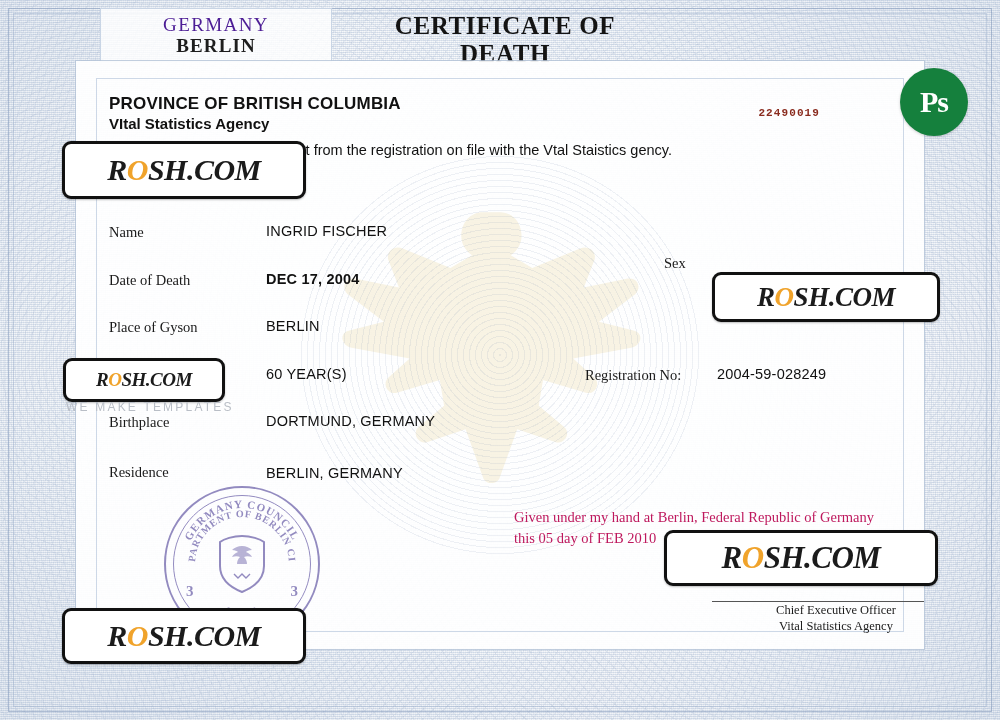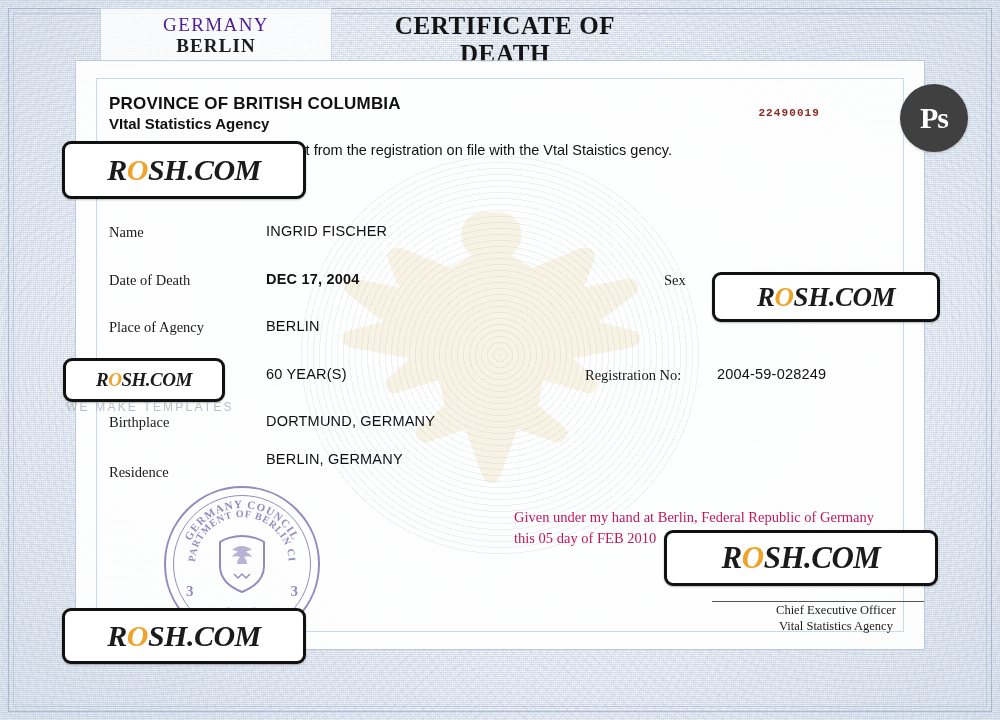--- a/index.html
+++ b/index.html
@@ -269,25 +269,25 @@
     color: #6a5fa8;
     font-weight: bold;
   }
   .seal-num.left { left: 20px; top: 95px; }
   .seal-num.right { right: 20px; top: 95px; }
 
   
   .ps-badge {
     position: absolute;
     right: 32px;
-    top: 84px;
+    top: 68px;
     width: 68px;
     height: 68px;
     border-radius: 50%;
-    background: #404040;
+    background: #15803d;
     display: flex;
     align-items: center;
     justify-content: center;
     color: #ffffff;
     font-family: "Liberation Serif", serif;
     font-size: 30px;
     font-weight: bold;
     letter-spacing: -1px;
     box-shadow: 0 1px 3px rgba(0,0,0,0.18);
   }
@@ -375,33 +375,33 @@
 
     <div class="extract-1">following is an extract from the registration on file with the Vtal Staistics gency.</div>
     <div class="extract-2">ng the death of</div>
 
     <div class="field-label" style="left:33px; top:163px;">Name</div>
     <div class="field-value" style="left:190px; top:162px;">INGRID FISCHER</div>
 
     <div class="field-label" style="left:33px; top:211px;">Date of Death</div>
     <div class="field-value" style="left:190px; top:210px;font-weight:bold;">DEC 17, 2004</div>
 
-    <div class="field-label" style="left:33px; top:258px;">Place of Agency</div>
+    <div class="field-label" style="left:33px; top:258px;">Place of Gyson</div>
     <div class="field-value" style="left:190px; top:257px;">BERLIN</div>
 
     <div class="field-label" style="left:33px; top:306px;"></div>
     <div class="field-value" style="left:190px; top:305px;">60 YEAR(S)</div>
 
     <div class="field-label" style="left:33px; top:353px;">Birthplace</div>
     <div class="field-value" style="left:190px; top:352px;">DORTMUND,  GERMANY</div>
 
     <div class="field-label" style="left:33px; top:403px;">Residence</div>
-    <div class="field-value" style="left:190px; top:390px;">BERLIN, GERMANY</div>
-
-    <div class="field-label" style="left:588px; top:211px;">Sex</div>
+    <div class="field-value" style="left:190px; top:404px;">BERLIN, GERMANY</div>
+
+    <div class="field-label" style="left:588px; top:194px;">Sex</div>
     <div class="field-value" style="left:645px; top:210px;">FEMALE</div>
 
     <div class="field-label" style="left:509px; top:306px;">Registration No:</div>
     <div class="field-value" style="left:641px; top:305px;">2004-59-028249</div>
 
     <div class="statement">
       <div>Given under my hand at Berlin, Federal Republic of Germany</div>
       <div>this 05 day of FEB 2010</div>
     </div>
 

